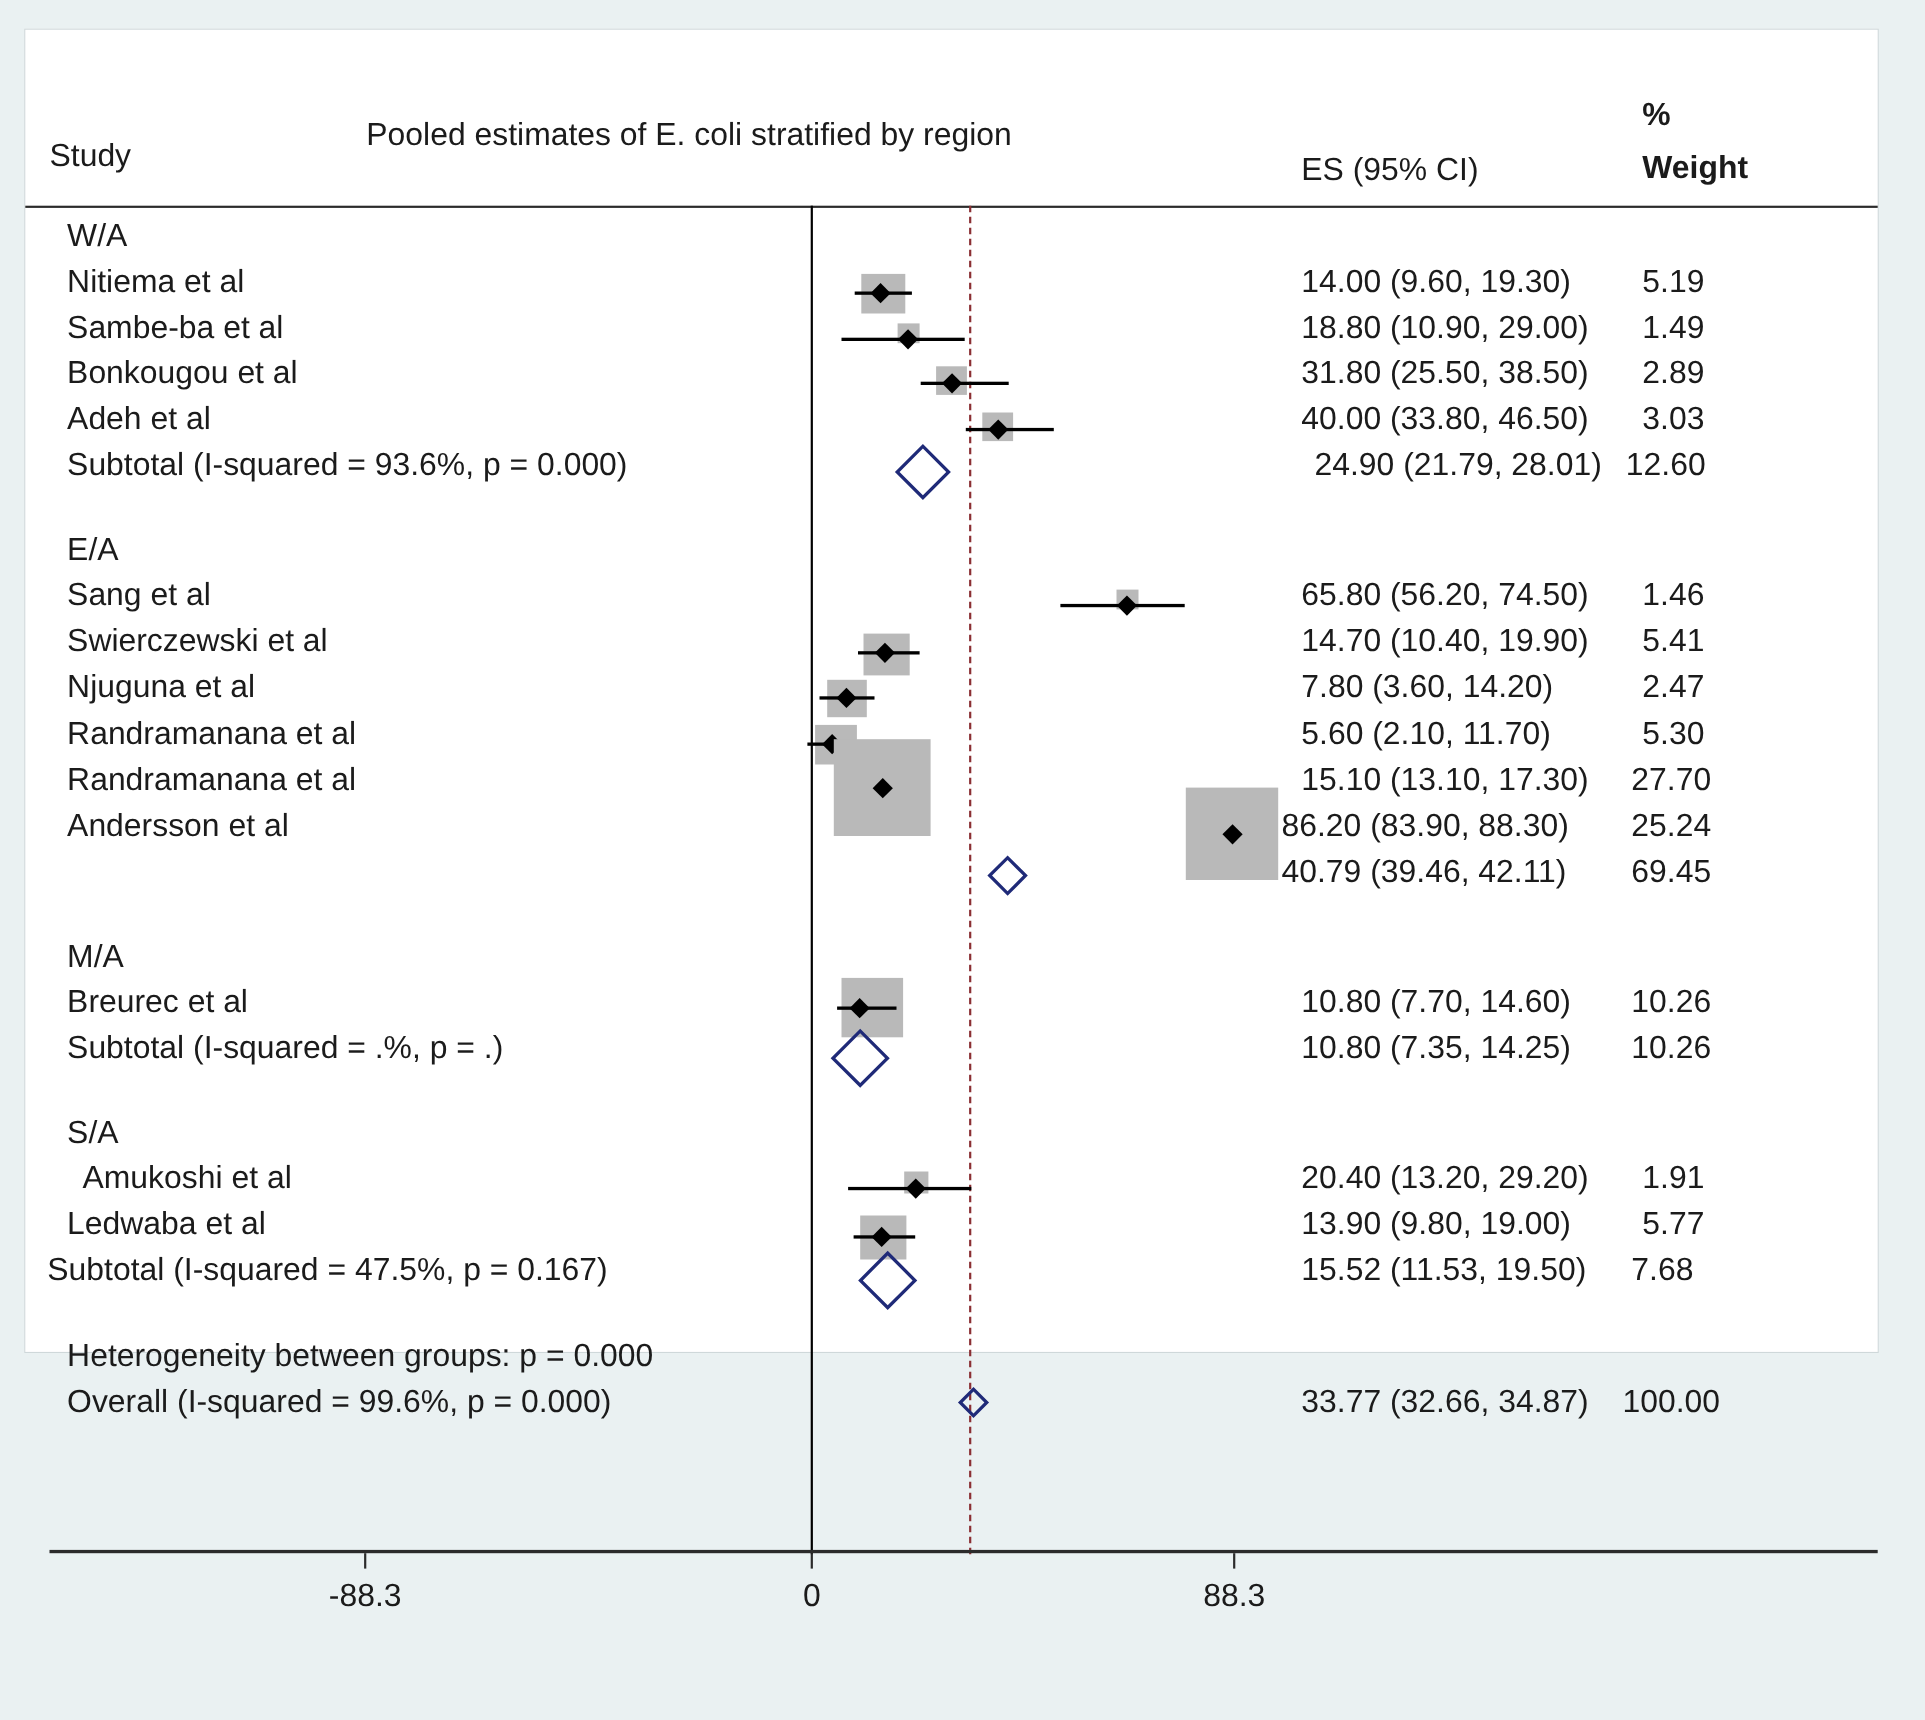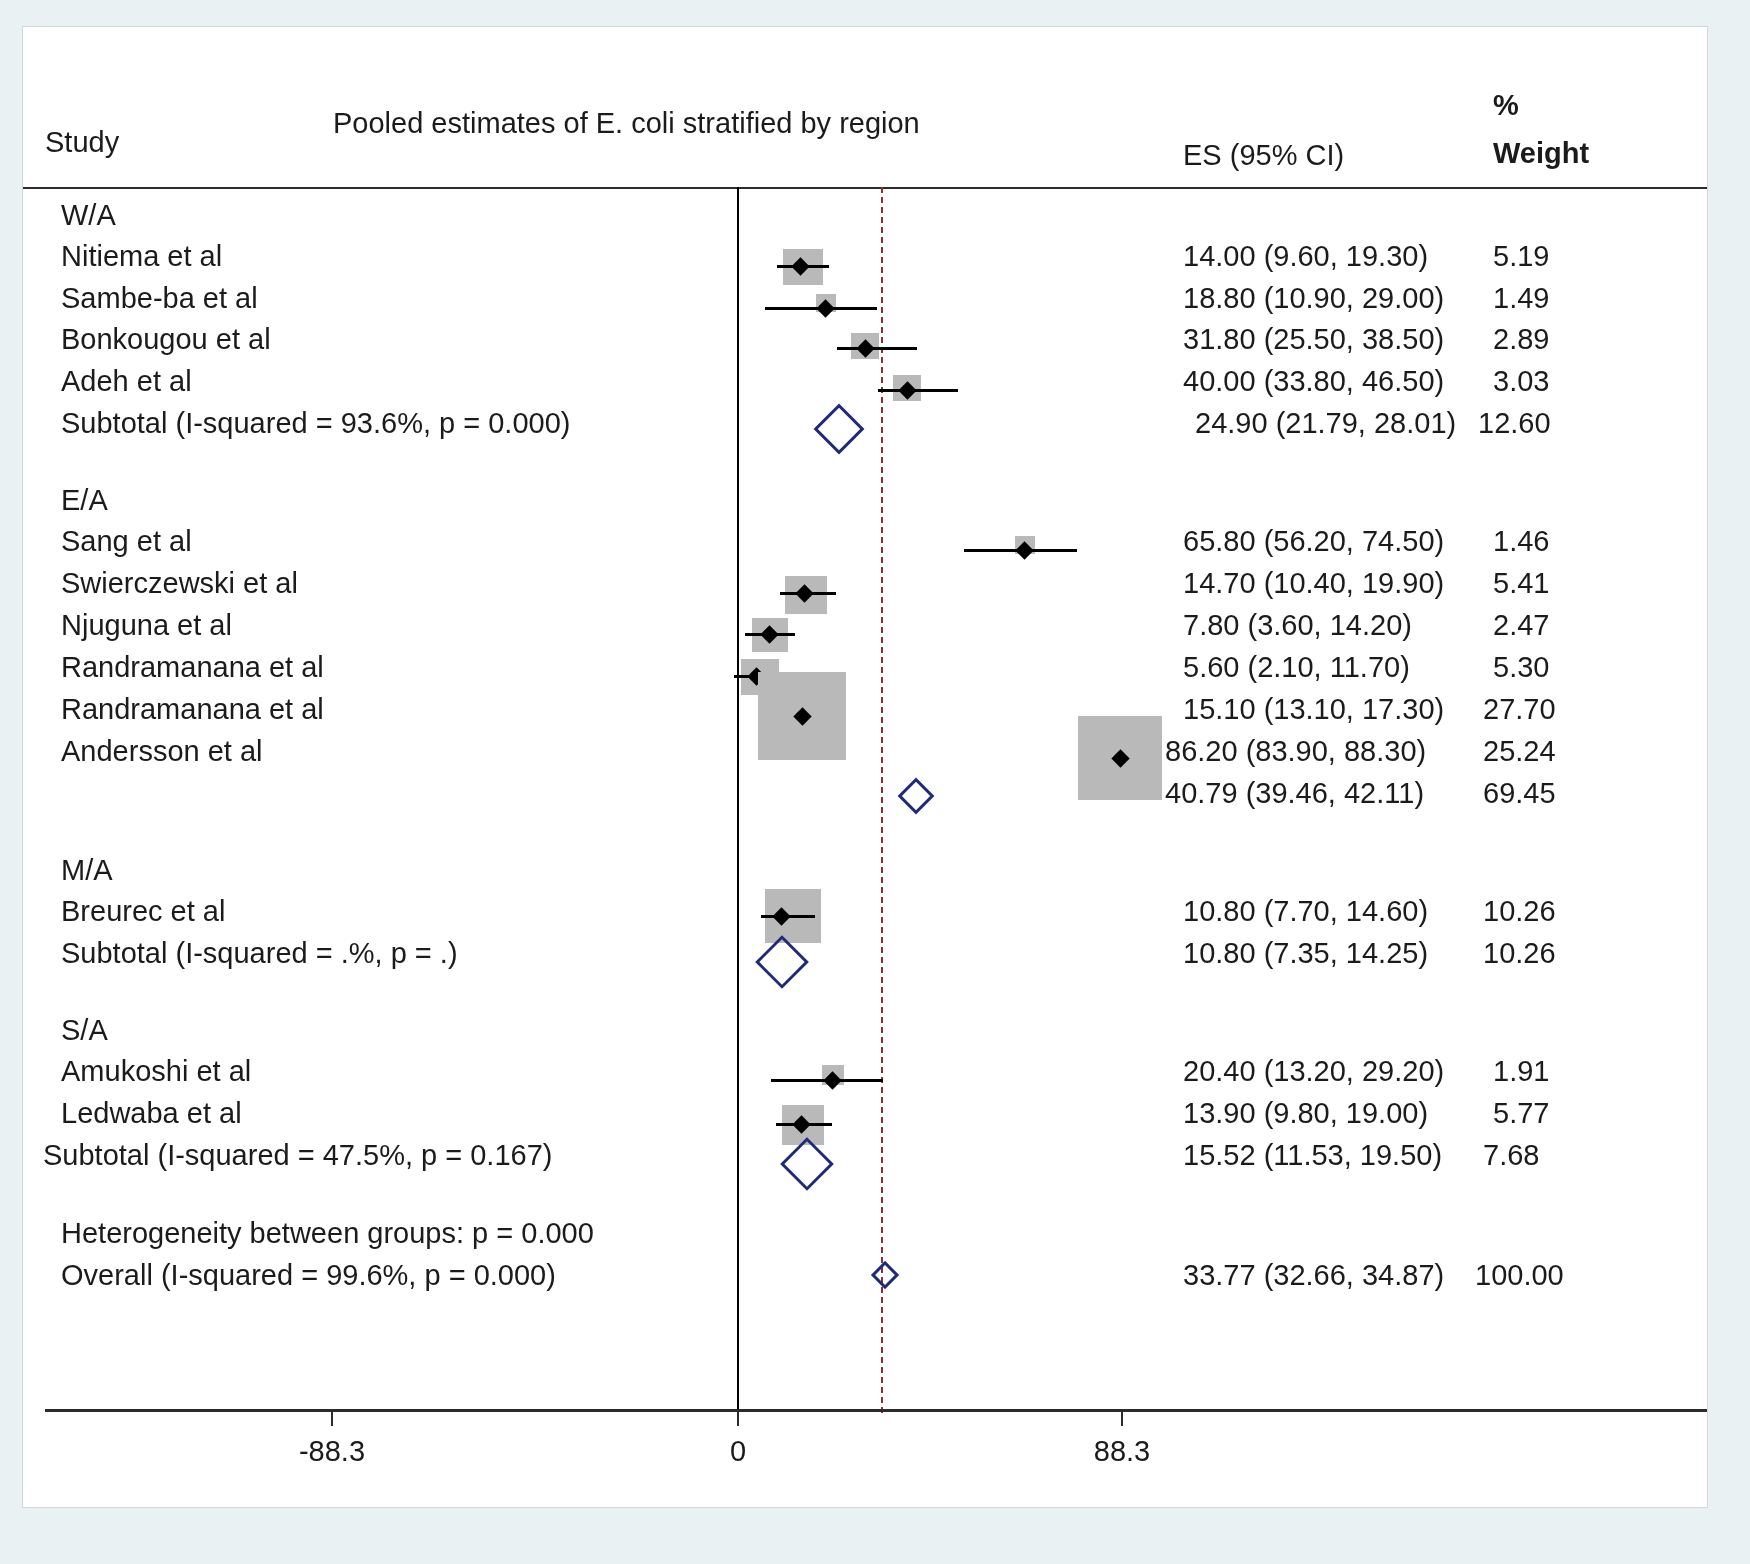--- a/index.html
+++ b/index.html
@@ -11,21 +11,21 @@
     width: 1750px;
     height: 1564px;
     font-family: "Liberation Sans", sans-serif;
     overflow: hidden;
   }
   #plot {
     position: absolute;
     left: 22px;
     top: 26px;
     width: 1686px;
-    height: 1482px;
+    height: 1204px;
     background: #ffffff;
     border: 1px solid #cfd8da;
     box-sizing: border-box;
   }
   .hdr-line {
     position: absolute;
     left: 0;
     right: 0;
     top: 160px;
     height: 2px;
@@ -231,21 +231,21 @@
   <div class="es-label" style="left:1160px; top:868px;">10.80 (7.70, 14.60)</div>
   <div class="wt-label" style="left:1460px; top:868px;">10.26</div>
 
   <div class="study-label" style="left:38px; top:910px;">Subtotal  (I-squared = .%, p = .)</div>
   <div class="diamond" style="left:740px; top:916px; width:32px; height:32px;"></div>
   <div class="es-label" style="left:1160px; top:910px;">10.80 (7.35, 14.25)</div>
   <div class="wt-label" style="left:1460px; top:910px;">10.26</div>
 
   <div class="group-label" style="left:38px; top:987px;">S/A</div>
 
-  <div class="study-label" style="left:38px; top:1028px;">Amukoshi et al</div>
+  <div class="study-label" style="left:52px; top:1028px;">Amukoshi et al</div>
   <div class="marker-box" style="left:799px; top:1038px; width:22px; height:20px;"></div>
   <div class="ci-line" style="left:748px; top:1052px; width:112px;"></div>
   <div class="point" style="left:803px; top:1047px;"></div>
   <div class="es-label" style="left:1160px; top:1028px;">20.40 (13.20, 29.20)</div>
   <div class="wt-label" style="left:1470px; top:1028px;">1.91</div>
 
   <div class="study-label" style="left:38px; top:1070px;">Ledwaba et al</div>
   <div class="marker-box" style="left:759px; top:1078px; width:42px; height:40px;"></div>
   <div class="ci-line" style="left:753px; top:1096px; width:56px;"></div>
   <div class="point" style="left:772px; top:1091px;"></div>

